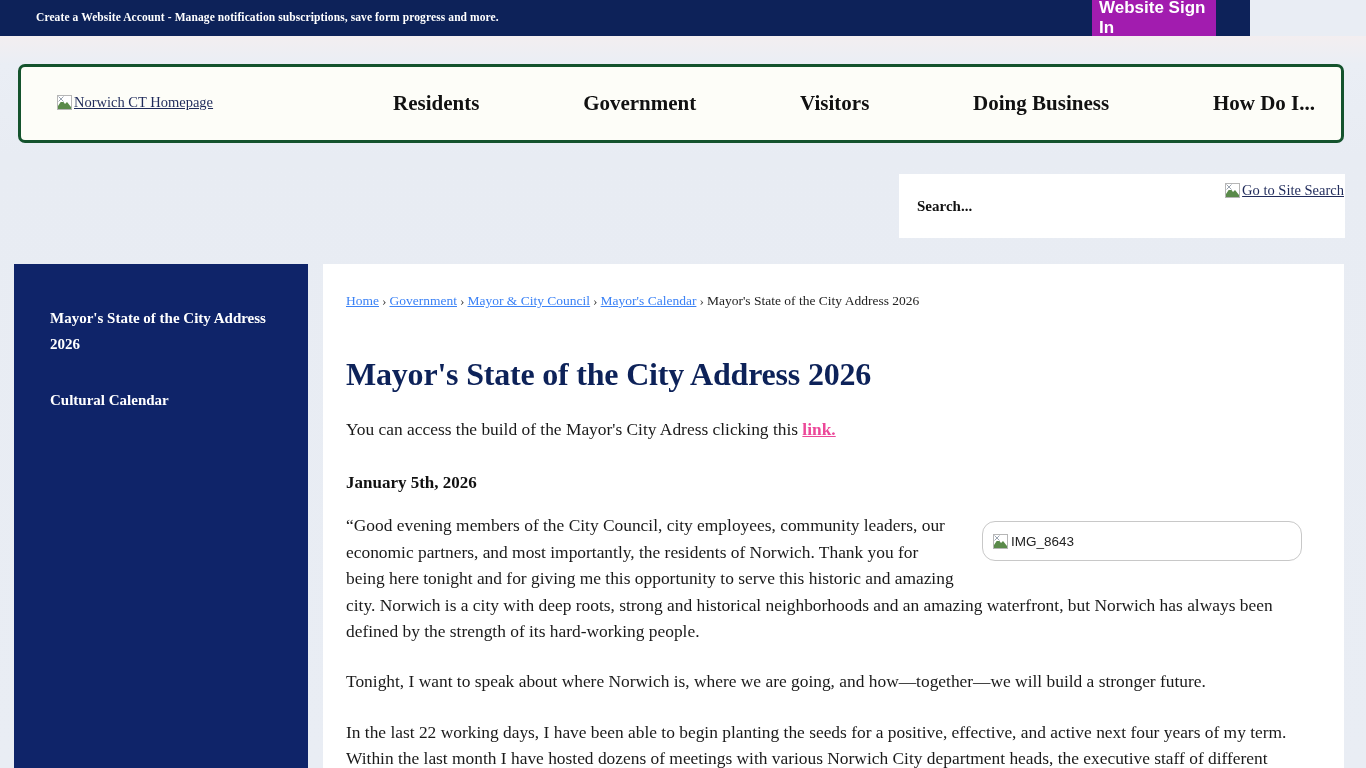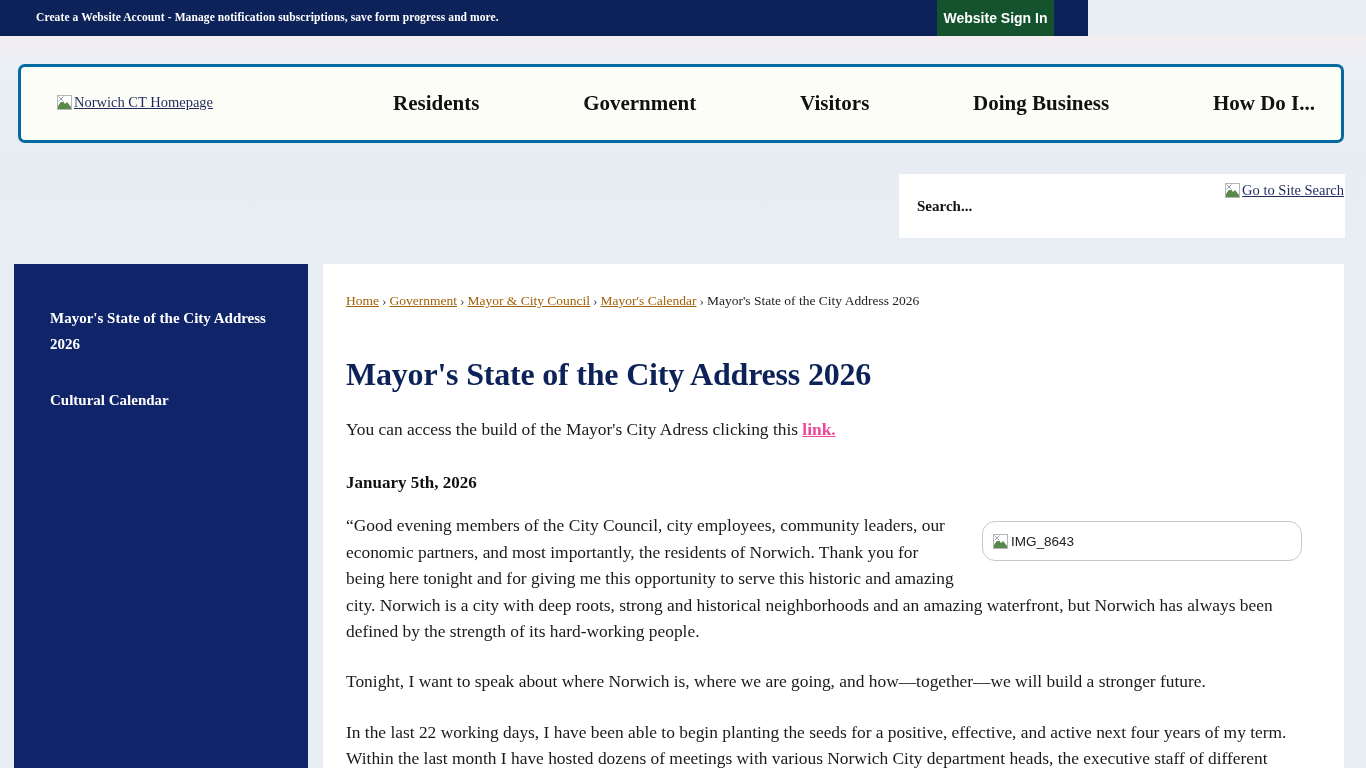--- a/index.html
+++ b/index.html
@@ -13,21 +13,21 @@
     overflow: hidden;
     background: #e9edf4;
     font-family: "Liberation Serif", "DejaVu Serif", serif;
     color: #1a1a1a;
   }
 
   
   .topbar {
     position: absolute;
     top: 0; left: 0;
-    width: 1088px;
+    width: 1250px;
     height: 36px;
     background: #0d2259;
     z-index: 30;
   }
   .topbar-text {
     position: absolute;
     left: 36px;
     top: 11px;
     font-family: "Liberation Serif", serif;
     font-size: 11.5px;
@@ -36,51 +36,52 @@
     letter-spacing: 0.1px;
     white-space: nowrap;
     text-decoration: none;
   }
   .signin-btn {
     position: absolute;
     right: 34px;
     top: 0;
     width: 117px;
     height: 36px;
-    background: #14532d;
+    background: #a21caf;
     color: #ffffff;
     font-family: "Liberation Sans", sans-serif;
-    font-size: 14px;
+    font-size: 17px;
     font-weight: bold;
     display: flex;
     align-items: center;
     justify-content: center;
     text-decoration: none;
     cursor: pointer;
+    padding-left: 7px;
   }
 
   
   .page-bg {
     position: absolute;
     top: 36px; left: 0;
     width: 1366px;
     height: 732px;
     background: linear-gradient(180deg, #f3eef0 0%, #eaeef5 28px, #e8ecf3 120px, #e9edf4 100%);
     z-index: 0;
   }
 
   
   .navbar {
     position: absolute;
     top: 64px;
     left: 18px;
     width: 1326px;
     height: 79px;
     background: #fdfdf8;
-    border: 3px solid #0369a1;
+    border: 3px solid #14532d;
     border-radius: 7px;
     box-sizing: border-box;
     z-index: 20;
   }
   .brand-link {
     position: absolute;
     left: 36px;
     top: 27px;
     display: inline-flex;
     align-items: center;
@@ -219,21 +220,21 @@
   }
 
   .breadcrumb {
     font-family: "Liberation Serif", serif;
     font-size: 13.5px;
     color: #222;
     line-height: 1.3;
     white-space: nowrap;
   }
   .breadcrumb a {
-    color: #a16207;
+    color: #3b82f6;
     text-decoration: underline;
     cursor: pointer;
   }
   .breadcrumb .sep {
     color: #444;
     padding: 0 3px;
   }
   .breadcrumb .current { color: #222; }
 
   .page-title {

